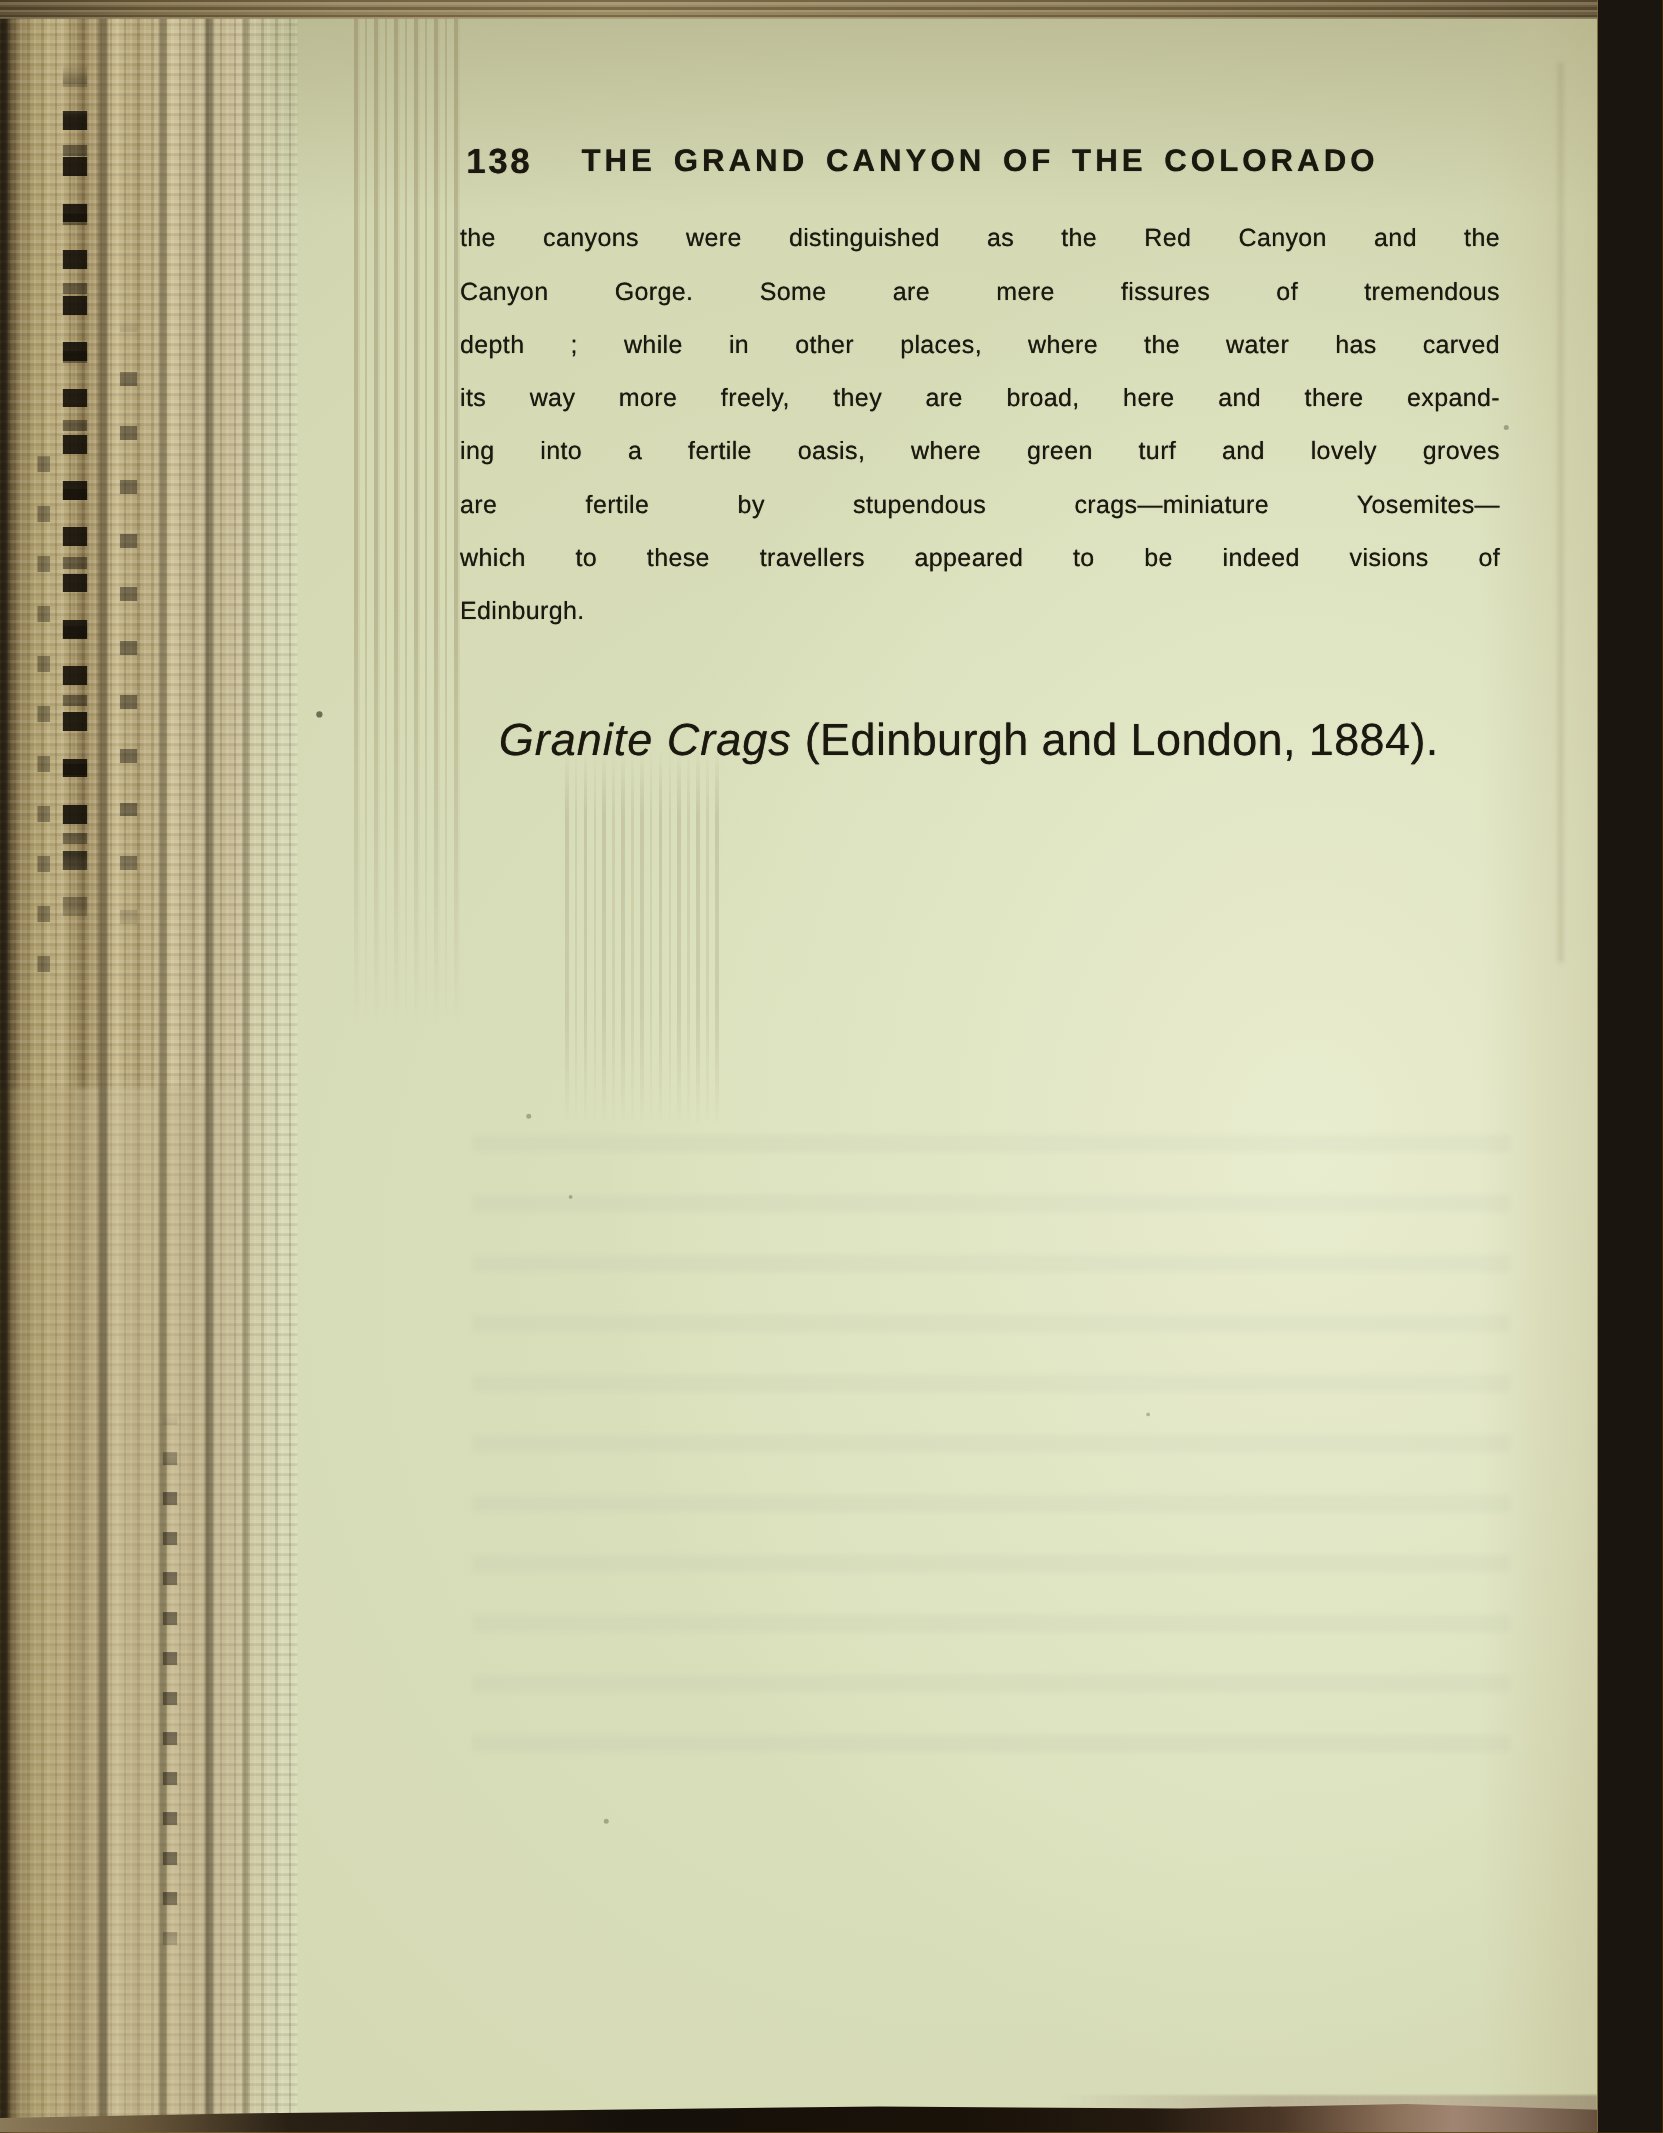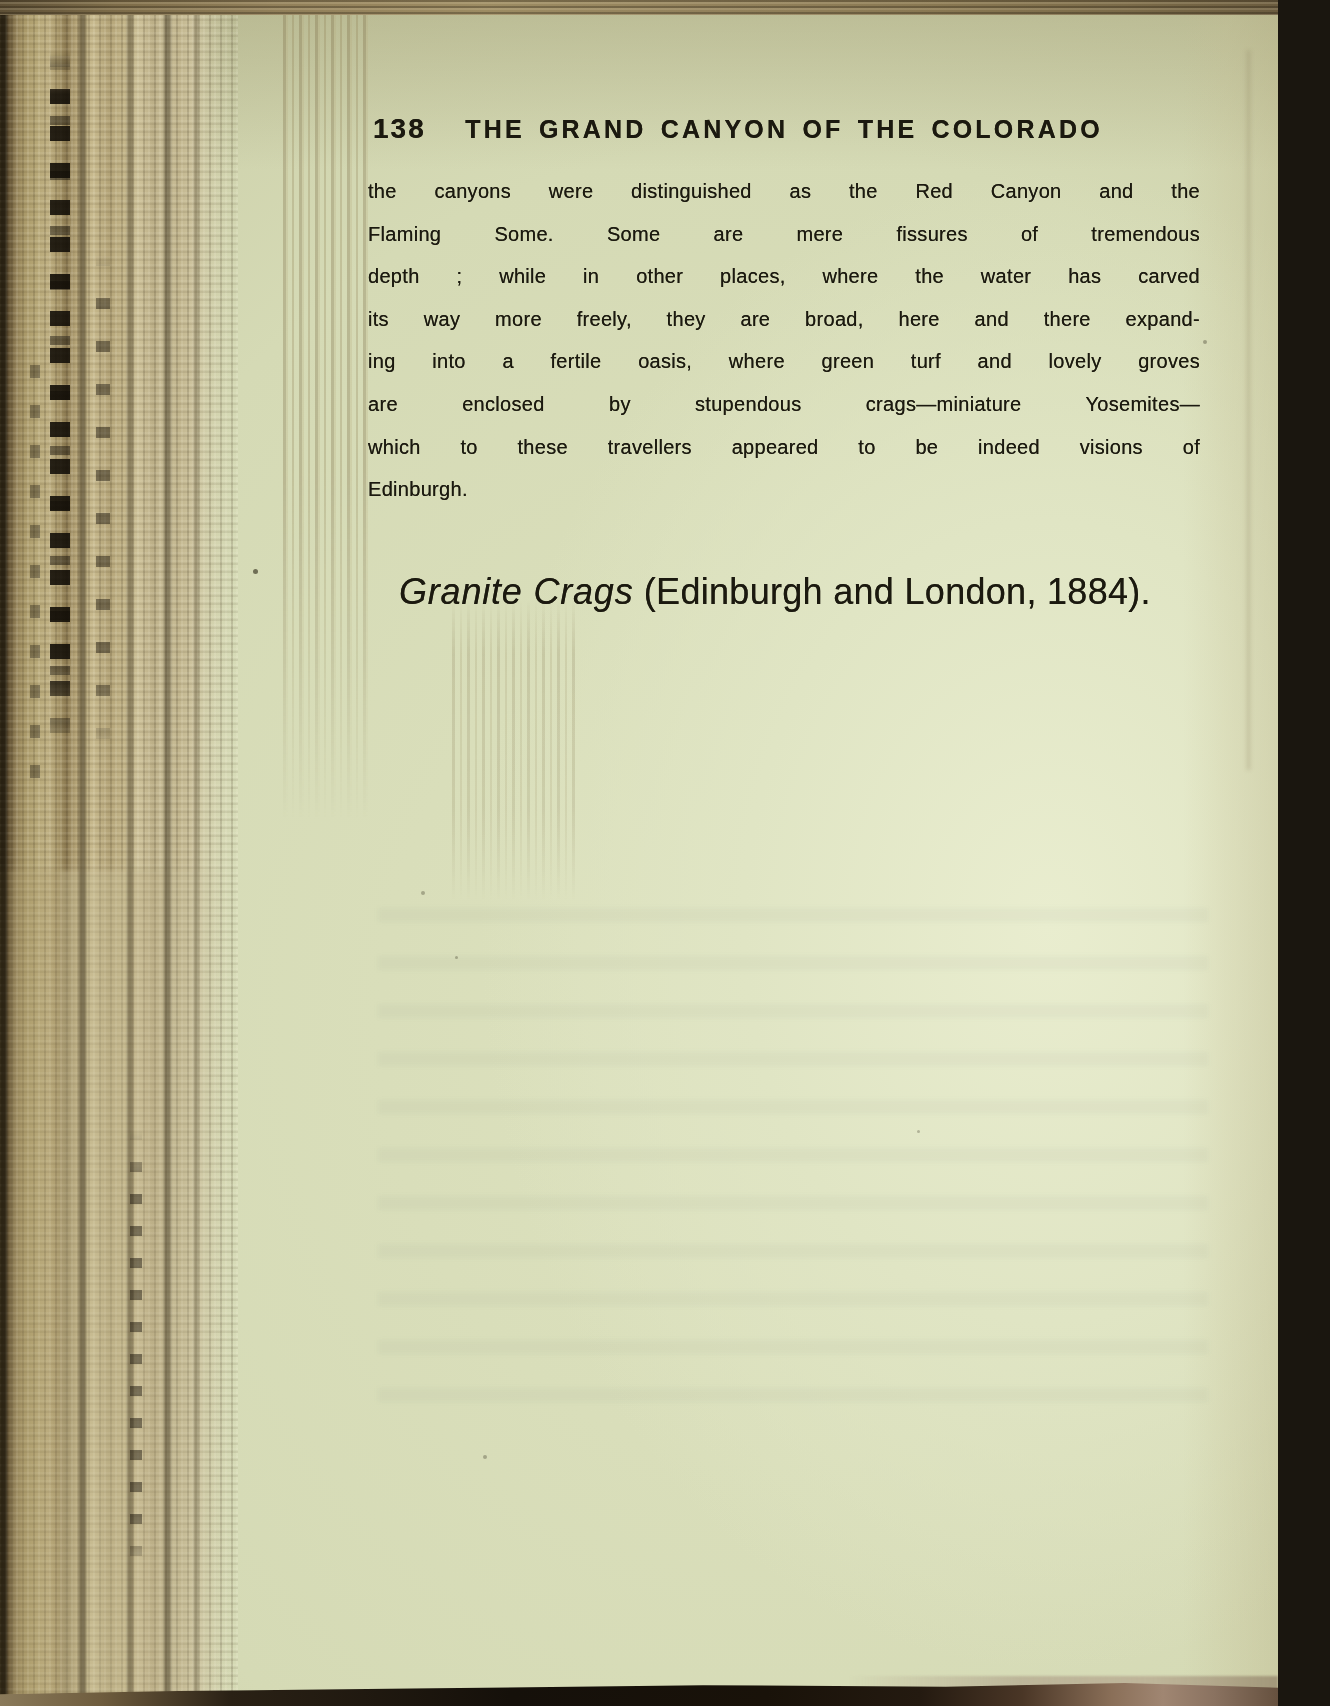--- a/index.html
+++ b/index.html
@@ -186,25 +186,25 @@
   <div class="speck s6"></div>
   <div class="speck s7"></div>
 
   <header class="running-head printed">
     <span class="page-num">138</span>
     <span class="head-title">THE GRAND CANYON OF THE COLORADO</span>
   </header>
 
   <div class="para printed">
     <div class="line">the canyons were distinguished as the Red Canyon and the</div>
-    <div class="line">Flaming Some.  Some are mere fissures of tremendous</div>
+    <div class="line">Canyon Gorge.  Some are mere fissures of tremendous</div>
     <div class="line">depth ; while in other places, where the water has carved</div>
     <div class="line">its way more freely, they are broad, here and there expand-</div>
     <div class="line">ing into a fertile oasis, where green turf and lovely groves</div>
-    <div class="line">are enclosed by stupendous crags—miniature Yosemites—</div>
+    <div class="line">are fertile by stupendous crags—miniature Yosemites—</div>
     <div class="line">which to these travellers appeared to be indeed visions of</div>
     <div class="line last">Edinburgh.</div>
   </div>
 
   <p class="citation printed"><span class="cit-italic">Granite Crags</span><span class="cit-roman"> (Edinburgh and London, 1884).</span></p>
 
   <div class="bottom-warm"></div>
   <div class="bottom-shadow"></div>
 </div>
 

